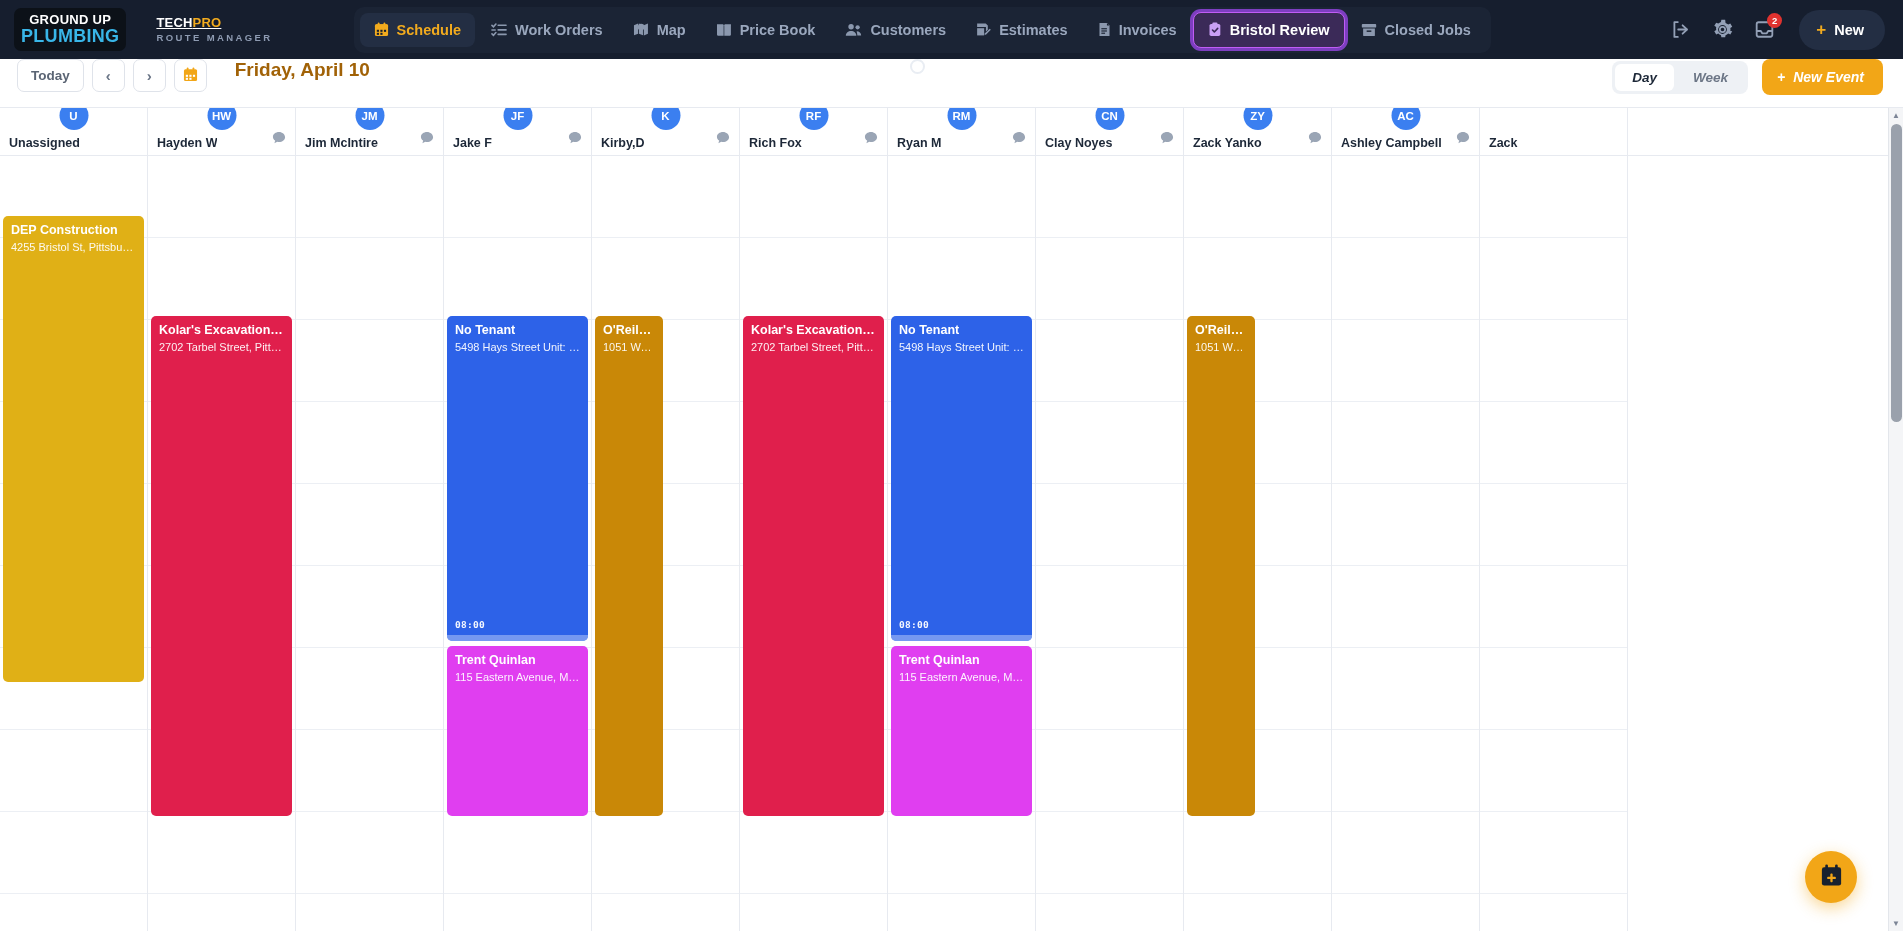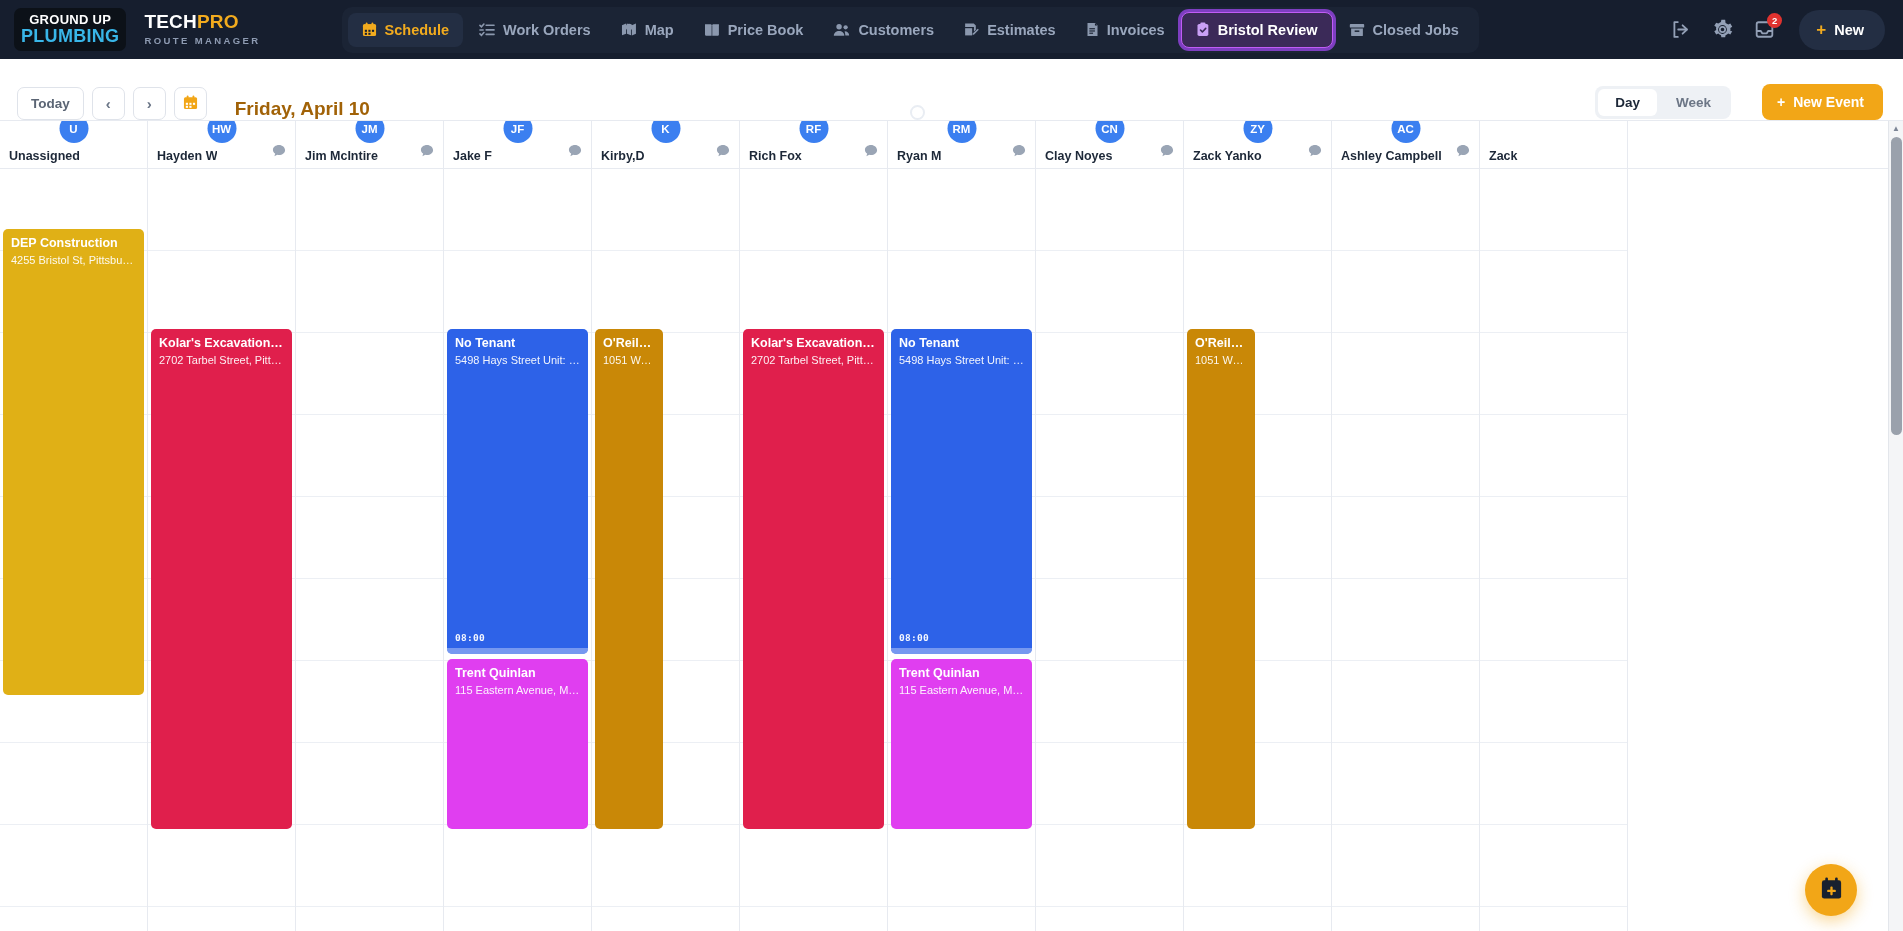--- a/index.html
+++ b/index.html
@@ -13,38 +13,38 @@
 
   
   .topnav {
     height: 59px;
     background: #161e2e;
     display: flex;
     align-items: center;
     padding: 0 18px 0 14px;
     position: relative;
   }
-  .brand-block { display: flex; align-items: center; gap: 18px; }
+  .brand-block { display: flex; align-items: center; gap: 30px; }
   .logo-badge {
     background: #0c1118;
     border-radius: 7px;
     padding: 5px 7px 6px 7px;
     line-height: 1;
     text-align: center;
   }
   .logo-l1 {
     color: #ffffff; font-size: 13px; font-weight: bold;
     letter-spacing: .3px; display: block;
   }
   .logo-l2 {
     color: #39b6e8; font-size: 18px; font-weight: bold;
     letter-spacing: .3px; display: block; margin-top: 1px;
   }
   .brand-text { line-height: 1.1; }
-  .brand-title { font-size: 19px; font-weight: bold; color: #ffffff; letter-spacing: .2px; }
+  .brand-title { font-size: 13px; font-weight: bold; color: #ffffff; letter-spacing: .2px; text-decoration: underline; }
   .brand-title .pro { color: #f2ab1e; }
   .brand-sub {
     font-size: 9.5px; color: #8e9bb2; letter-spacing: 2.4px;
     font-weight: bold; margin-top: 3px;
   }
 
   .nav-pillbar {
     display: flex; align-items: center; gap: 2px;
     background: #1b2435;
     border-radius: 10px;
@@ -96,23 +96,23 @@
     border-radius: 20px;
     padding: 10px 21px 10px 17px;
     font-size: 14.5px; font-weight: bold;
     display: flex; align-items: center; gap: 8px;
     cursor: pointer; margin-left: 3px;
   }
   .new-btn .plus { color: #f2ab1e; font-size: 17px; font-weight: bold; }
 
   
   .toolbar {
-    height: 62px;
+    height: 49px;
     background: #ffffff;
-    display: flex; align-items: flex-end;
+    display: flex; align-items: flex-start;
     padding: 0 20px 0 17px;
     border-bottom: 1px solid #e7eaf0;
     position: relative;
   }
   .tb-btn {
     border: 1px solid #dfe3ea;
     background: #fff;
     border-radius: 7px;
     height: 33px;
     min-width: 33px;
@@ -128,21 +128,21 @@
   .tb-date {
     font-size: 19px; font-weight: bold; color: #a16207;
     margin-left: 20px; white-space: nowrap;
   }
   .spinner {
     width: 15px; height: 15px;
     border-radius: 50%;
     border: 2px solid #e9edf3;
     margin-left: 540px;
   }
-  .tb-right { margin-left: auto; display: flex; align-items: center; gap: 31px; }
+  .tb-right { margin-left: auto; display: flex; align-items: center; gap: 14px; font-style: italic; }
   .seg {
     background: #eef1f5; border-radius: 8px; padding: 3px;
     display: flex; gap: 2px;
   }
   .seg-btn {
     padding: 6px 17px; border-radius: 6px;
     font-size: 13.5px; font-weight: bold; color: #6c7686;
     cursor: pointer;
   }
   .seg-btn.on { background: #fff; color: #1d2838; }

